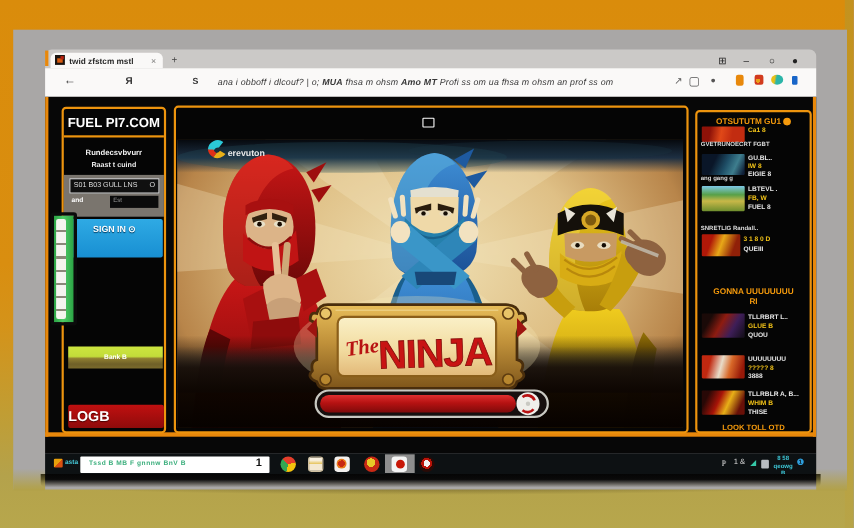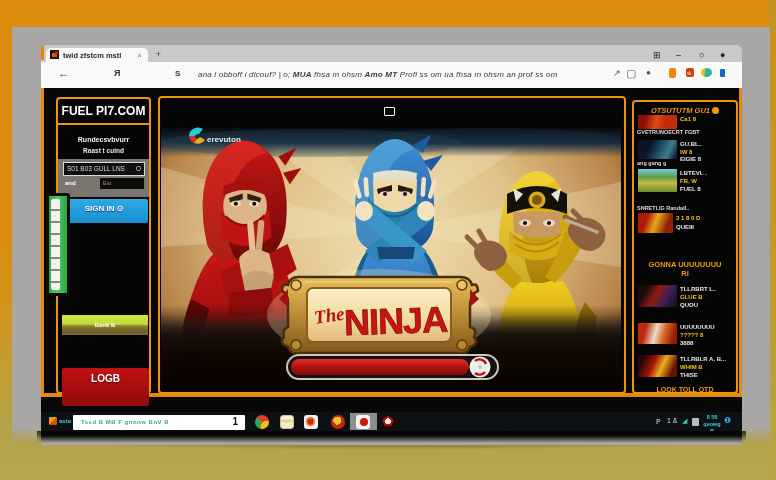--- a/index.html
+++ b/index.html
@@ -53,32 +53,32 @@
   .logoline { position:absolute; left:0; top:24px; width:91px; height:2px; background:#ED940E; }
   .logo { position:absolute; left:0; top:5px; width:91px; text-align:center; color:#fff;
     font-weight:bold; font-size:12px; letter-spacing:0; }
   .ltx1 { position:absolute; left:0; top:37px; width:91px; text-align:center; color:#f2f2f2; font-weight:bold; font-size:7px; }
   .ltx2 { position:absolute; left:0; top:48px; width:91px; text-align:center; color:#e8e8e8; font-weight:bold; font-size:6.5px; }
   .gpanel { position:absolute; left:0px; top:60px; width:91px; height:38px; background:#7A756E; }
   .ginput { position:absolute; left:5px; top:3px; width:82px; height:14px; background:#101010;
     border:1px solid #D8D8D8; color:#ddd; font-size:6.5px; line-height:12px; padding-left:3px; }
   .gand { position:absolute; left:7px; top:21px; color:#fff; font-size:6px; font-weight:bold; }
   .gbox2 { position:absolute; left:42px; top:19px; width:44px; height:11px; background:#0b0b0b; color:#999; font-size:5.5px; line-height:11px; padding-left:3px; }
-  .bluebtn { position:absolute; left:2px; top:100px; width:88px; height:24px;
+  .bluebtn { position:absolute; left:2px; top:100px; width:88px; height:35px;
     background:linear-gradient(180deg,#2FAAE4,#188FD2); border-radius:2px; color:#fff;
     font-weight:bold; font-size:8px; text-align:center; line-height:19px; text-shadow:0 1px 1px #00385c; }
   .ybtn { position:absolute; left:4px; top:216px; width:86px; height:20px;
     background:linear-gradient(180deg,#CDE63F 0%,#C3DC3A 45%,#8F7E30 55%,#6F6028 80%,#7A6A2C 100%);
     color:#fff; font-weight:bold; font-size:6px; text-align:center; line-height:20px; }
   .obtn { position:absolute; left:5px; top:242px; width:85px; height:23px;
     background:linear-gradient(180deg,#F08A1E,#DD6E10); color:#fff; font-weight:bold; font-size:8px;
     text-align:center; line-height:23px; border-radius:2px; text-shadow:0 1px 1px #7c3a00; }
-  .rbtn { position:absolute; left:4px; top:269px; width:87px; height:38px;
-    background:linear-gradient(180deg,#C01010,#8F0B0B); color:#fff; font-weight:bold; font-size:10px;
-    text-align:center; line-height:21px; border-radius:2px; text-shadow:0 1px 1px #4a0000; }
+  .rbtn { position:absolute; left:4px; top:269px; width:87px; height:21px;
+    background:linear-gradient(180deg,#C01010,#8F0B0B); color:#fff; font-weight:bold; font-size:13px;
+    text-align:left; line-height:21px; border-radius:2px; text-shadow:0 1px 1px #4a0000; }
 
   .greenbn { position:absolute; left:-12.5px; top:94px; width:24px; height:103px;
     background:linear-gradient(90deg,#2BA344,#4ECC66 45%,#2BA344); border:3px solid #0b0b0b; border-radius:3px; z-index:9; }
   .greenbn .ws { position:absolute; left:2px; top:3px; width:9px; height:91px; background:#F4F4EE; border-radius:2px;
     background-image:repeating-linear-gradient(180deg,#F4F4EE 0 10px,#8a8878 10px 12px); }
 
   
   .rhead { position:absolute; width:100%; text-align:center; color:#F59A0C; font-weight:bold; font-size:7.5px; }
   .thumb { position:absolute; left:4px; width:39px; height:21px; border-radius:1px; }
   .rt { position:absolute; left:46px; font-size:6px; color:#e9e9e9; font-weight:bold; white-space:nowrap; }
@@ -339,21 +339,21 @@
           <g>
             <path d="M28,9 A9,9 0 0 1 42,2 L38,7 A5,5 0 0 0 33,11 Z" fill="#2BC8D8"></path>
             <path d="M28,9 A9,9 0 0 0 33,16 L36,12 A5,5 0 0 1 33,9 Z" fill="#E03018"></path>
             <path d="M33,16 A9,9 0 0 0 44,13 L39,10 A5,5 0 0 1 36,12 Z" fill="#E8B018"></path>
             <text x="46" y="15" font-size="8" font-weight="bold" fill="#E8E8E8" font-family="Liberation Sans, sans-serif">erevuton</text>
           </g>
         </svg>
       </div>
 
       <div class="box" id="rbox">
-        <div class="rhead" style="top:4px;font-style:italic;">OTSUTUTM GU1 <span style="display:inline-block;width:7px;height:7px;background:#F59A0C;border-radius:50%;vertical-align:-1px;"></span></div>
+        <div class="rhead" style="top:4px;">OTSUTUTM GU1 <span style="display:inline-block;width:7px;height:7px;background:#F59A0C;border-radius:50%;vertical-align:-1px;"></span></div>
         <div class="thumb" style="top:13px;height:14px;background:linear-gradient(100deg,#8E1208 20%,#E04818 45%,#C22C10 70%);"></div>
         <div class="rt ry" style="top:14px;">Ca1 8</div>
         <div class="rcap" style="top:27px;">GVETRUNOECRT FGBT</div>
 
         <div class="thumb" style="top:38px;height:19px;background:linear-gradient(115deg,#0A1628 30%,#1E4E66 55%,#3E7E8E 75%,#102038 95%);"></div>
         <div class="rt" style="top:39px;">GU.BL..</div>
         <div class="rt ry" style="top:46.5px;">IW 8</div>
         <div class="rt" style="top:54px;">EIGIE 8</div>
         <div class="rcap" style="top:57.5px;">ang gang g</div>
 

